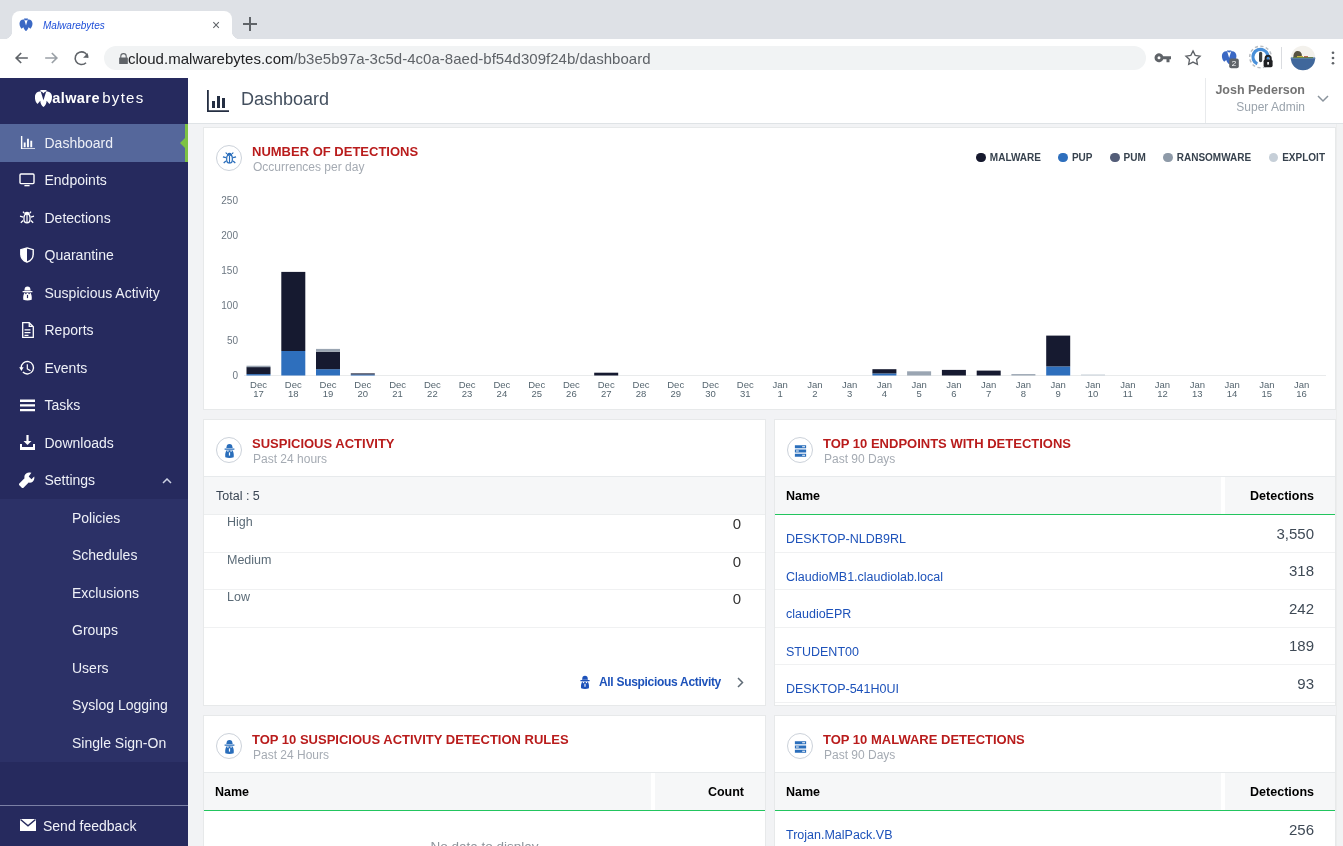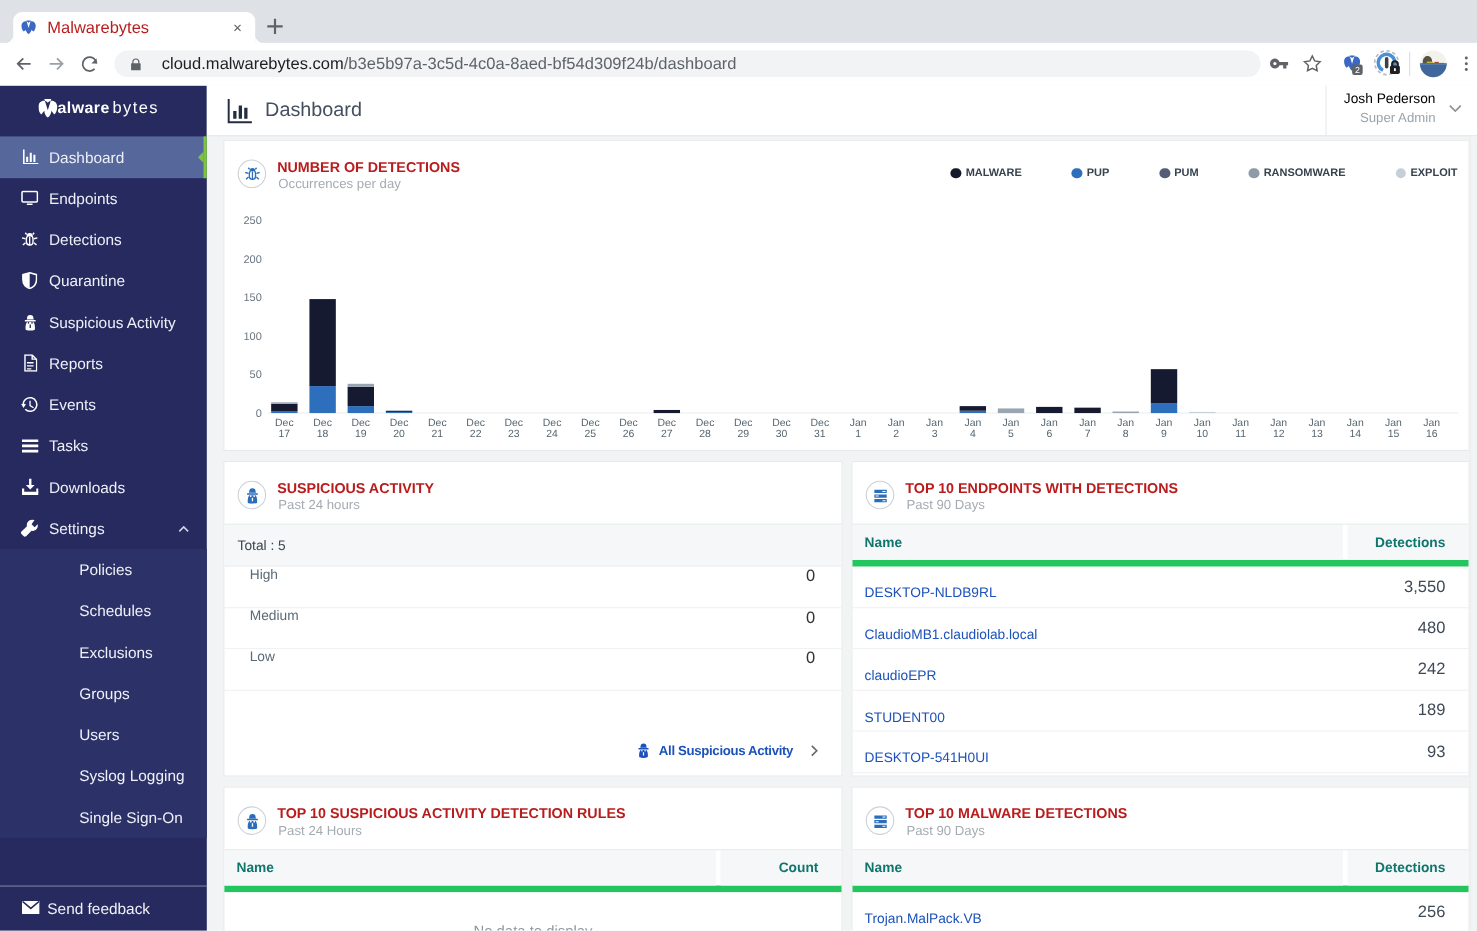--- a/index.html
+++ b/index.html
@@ -1,29 +1,29 @@
 <!DOCTYPE html>
 <html><head>
 <meta charset="utf-8">
 <style>
 * { margin:0; padding:0; box-sizing:border-box; }
 html,body { width:1343px; height:846px; overflow:hidden; font-family:"Liberation Sans", sans-serif; }
 
 #tabstrip { position:absolute; left:0; top:0; width:1343px; height:39px; background:#dee1e6; }
 #tab { position:absolute; left:12px; top:11px; width:220px; height:28px; background:#fff; border-radius:8px 8px 0 0; display:flex; align-items:center; }
 #tab .fav { margin-left:6px; width:16px; height:16px; }
-#tab .title { margin-left:9px; font-size:15px; color:#b91c1c; }
+#tab .title { margin-left:9px; font-size:10px; color:#1d4ed8;font-style:italic; }
 #tab .close { position:absolute; right:8px; width:16px; height:16px; color:#5f6368; font-size:14px; line-height:16px; text-align:center; }
 #tab::before { content:""; position:absolute; left:-8px; bottom:0; width:8px; height:8px; background:radial-gradient(circle at 0 0, #dee1e6 8px, #fff 8.5px); }
 #tab::after { content:""; position:absolute; right:-8px; bottom:0; width:8px; height:8px; background:radial-gradient(circle at 8px 0, #dee1e6 8px, #fff 8.5px); }
 #newtab { position:absolute; left:238px; top:12px; width:24px; height:24px; color:#5f6368; }
 #toolbar { position:absolute; left:0; top:39px; width:1343px; height:39px; background:#fff; }
 .navbtn { position:absolute; top:3px; width:32px; height:32px; display:flex; align-items:center; justify-content:center; }
 #urlpill { position:absolute; left:104px; top:7px; width:1042px; height:24px; background:#f1f3f4; border-radius:12px; display:flex; align-items:center; }
-#urltext { margin-left:43px; font-size:15px; letter-spacing:0.02px; color:#202124; white-space:nowrap; }
+#urltext { margin-left:24px; font-size:15px; letter-spacing:0.02px; color:#202124; white-space:nowrap; }
 #urltext .path { color:#5f6368; }
 
 #app { position:absolute; left:0; top:78px; width:1343px; height:768px; background:#f2f3f5; }
 #sidebar { position:absolute; left:0; top:0; width:188px; height:768px; background:#262a5e; color:#f0f1f8; }
 #sblogo { height:46px; display:flex; align-items:center; justify-content:center; }
 .nav { position:relative; }
 .navitem { position:relative; height:37.5px; display:flex; align-items:center; font-size:14px; color:#eef0f7; }
 .navitem .ic { width:16px; height:16px; margin-left:19px; margin-right:9.5px; flex:none; display:flex; align-items:center; justify-content:center; }
 .navitem.active { background:#55679b; }
 .navitem.active::after { content:""; position:absolute; right:0; top:0; width:3.5px; height:100%; background:#7dc243; }
@@ -33,39 +33,39 @@
 #sbfoot { position:absolute; left:0; bottom:0; width:100%; }
 #sbfoot .sep { border-top:1px solid #7b80a5; }
 #feedback { height:40px; display:flex; align-items:center; font-size:14px; }
 #feedback .ic { margin-left:20px; margin-right:7px; }
 
 #apphead { position:absolute; left:188px; top:0; width:1155px; height:46px; background:#fff; border-bottom:1px solid #dfe3e6; }
 #apphead .hic { position:absolute; left:17px; top:10px; }
 #apphead .htitle { position:absolute; left:53px; top:11px; font-size:18px; color:#434f5e; }
 #hdivider { position:absolute; right:137px; top:0; height:100%; border-left:1px solid #e8eaec; }
 #huser { position:absolute; right:38px; top:5px; text-align:right; }
-#huser .name { font-size:12.5px; color:#000000; font-weight:normal; }
+#huser .name { font-size:12.5px; color:#737373; font-weight:bold; }
 #huser .role { font-size:12px; color:#9aa3ac; margin-top:3px; }
 #hchev { position:absolute; right:14px; top:17px; color:#8a939c; }
 
 #content { position:absolute; left:188px; top:46px; width:1148px; height:722px; overflow:hidden; }
 #scrollbar { position:absolute; right:0; top:46px; width:7px; height:722px; background:#f2f3f4; border-left:1px solid #eceded; }
 .card { position:absolute; background:#fff; border:1px solid #e7e9ea; }
 .cardhead { position:relative; height:57px; border-bottom:1px solid #e7eaec; }
 .cic { position:absolute; left:12px; top:17px; width:26px; height:26px; border-radius:50%; border:1px solid #ccd2da; display:flex; align-items:center; justify-content:center; }
 .ctitle { position:absolute; left:48px; top:16px; font-size:13px; font-weight:bold; color:#b91c1c; letter-spacing:0; }
 .csub { position:absolute; left:49px; top:32px; font-size:12px; color:#a5abb3; }
 
-.thead { display:flex; height:38px; border-bottom:6px solid #22c55e; font-size:12.5px; font-weight:bold; color:#0f766e; }
+.thead { display:flex; height:38px; border-bottom:1px solid #22c55e; font-size:12.5px; font-weight:bold; color:#000000; }
 .thead .n { flex:1; background:#f6f7f8; display:flex; align-items:center; padding-left:11px; margin-right:4px; }
 .thead .v { width:110px; background:#f6f7f8; display:flex; align-items:center; justify-content:flex-end; padding-right:21px; }
 .trow { display:flex; height:37.5px; border-bottom:1px solid #f0f1f2; align-items:center; font-size:12.5px; }
 .trow .n { flex:1; padding-left:11px; color:#1d52ba;margin-top:12px; }
 .trow .v { width:133px; text-align:right; padding-right:21px; color:#3f4a56; font-size:15px; }
-#legend { position:absolute; right:10px; top:24px; display:flex; align-items:center;gap:28px; }
+#legend { position:absolute; right:10px; top:24px; display:flex; align-items:center; }
 #legend .li { display:flex; align-items:center; font-size:10px; font-weight:bold; color:#37424e; letter-spacing:0; margin-left:17.5px; }
 #legend .dot { width:9.5px; height:9.5px; border-radius:50%; margin-right:4px; }
 #chart { position:absolute; left:0; top:60px; width:1131px; height:221px; }
 #satotal { height:38px; background:#f6f7f8; border-bottom:1px solid #eceeef; display:flex; align-items:center; padding-left:12px; font-size:12.5px; color:#3a4654; }
 .sarow { height:37.5px; border-bottom:1px solid #f0f1f2; display:flex; padding:0 24px 0 23px; font-size:12.5px; }
 .sal { color:#5b6b77; flex:1; }
 .sav { color:#333; font-size:15px; }
 #salink { position:absolute; right:21px; bottom:16px; display:flex; align-items:center; font-size:12px; letter-spacing:-0.3px; font-weight:bold; color:#1d52ba; }
 </style>
 </head>
@@ -446,21 +446,21 @@
       <div class="thead">
           <div class="n">Name</div>
           <div class="v">Detections</div>
         </div>
       <div class="trow">
           <div class="n">DESKTOP-NLDB9RL</div>
           <div class="v">3,550</div>
         </div>
       <div class="trow">
           <div class="n">ClaudioMB1.claudiolab.local</div>
-          <div class="v">480</div>
+          <div class="v">318</div>
         </div>
       <div class="trow">
           <div class="n">claudioEPR</div>
           <div class="v">242</div>
         </div>
       <div class="trow">
           <div class="n">STUDENT00</div>
           <div class="v">189</div>
         </div>
       <div class="trow">

